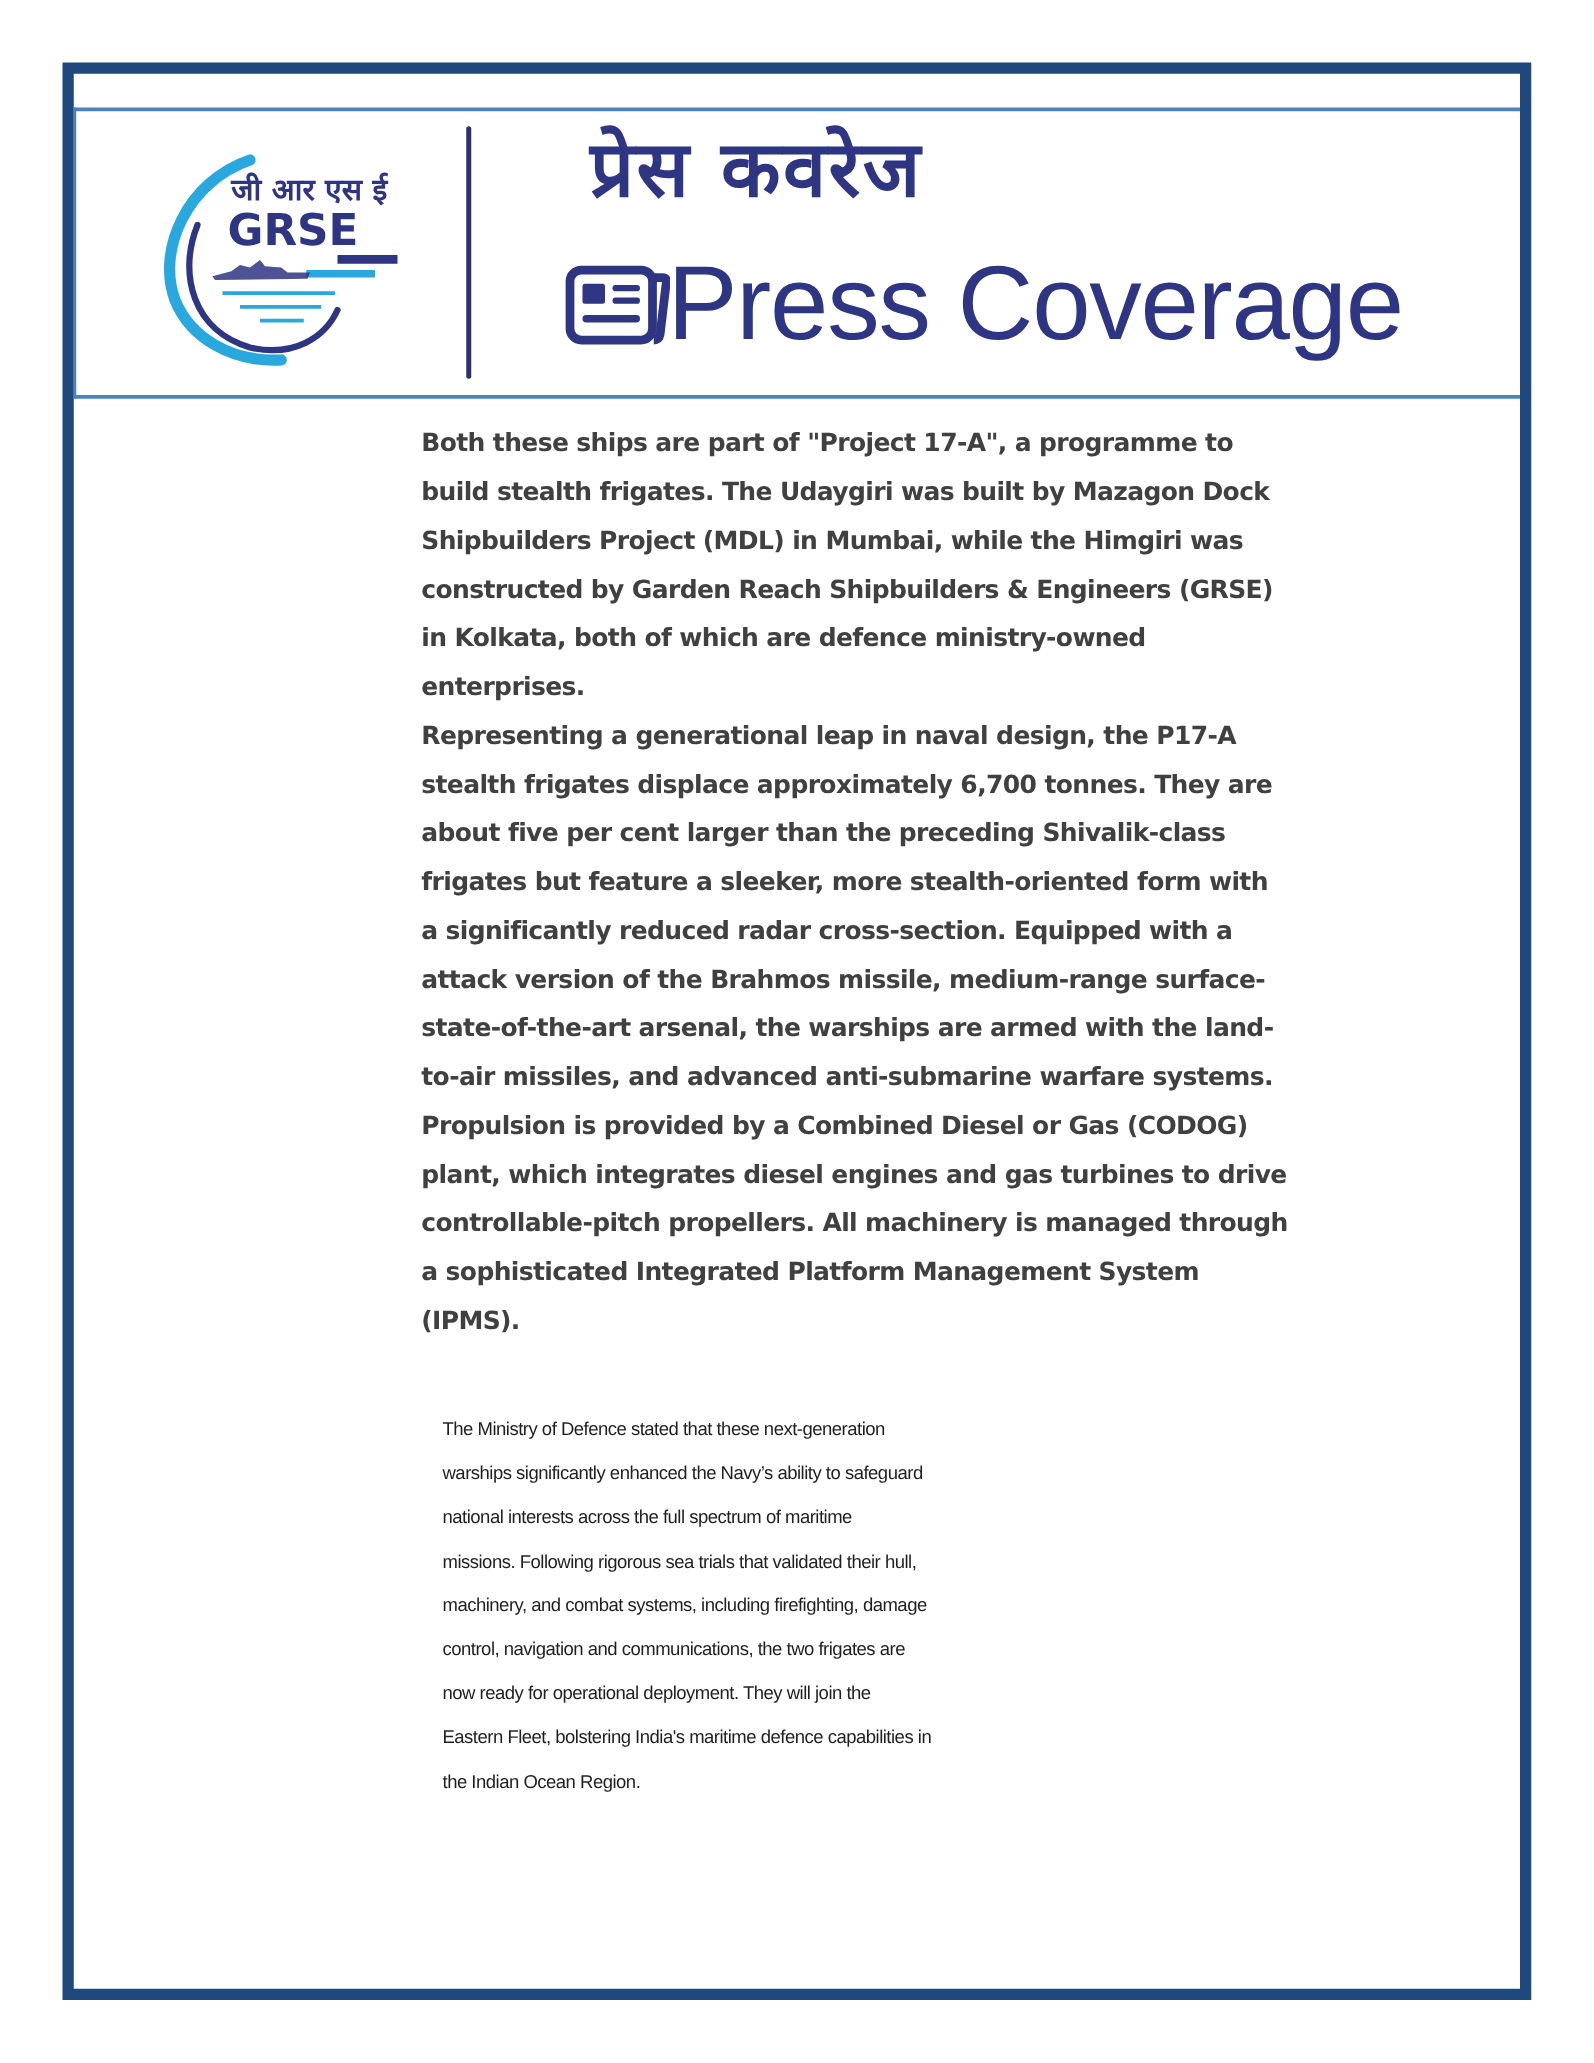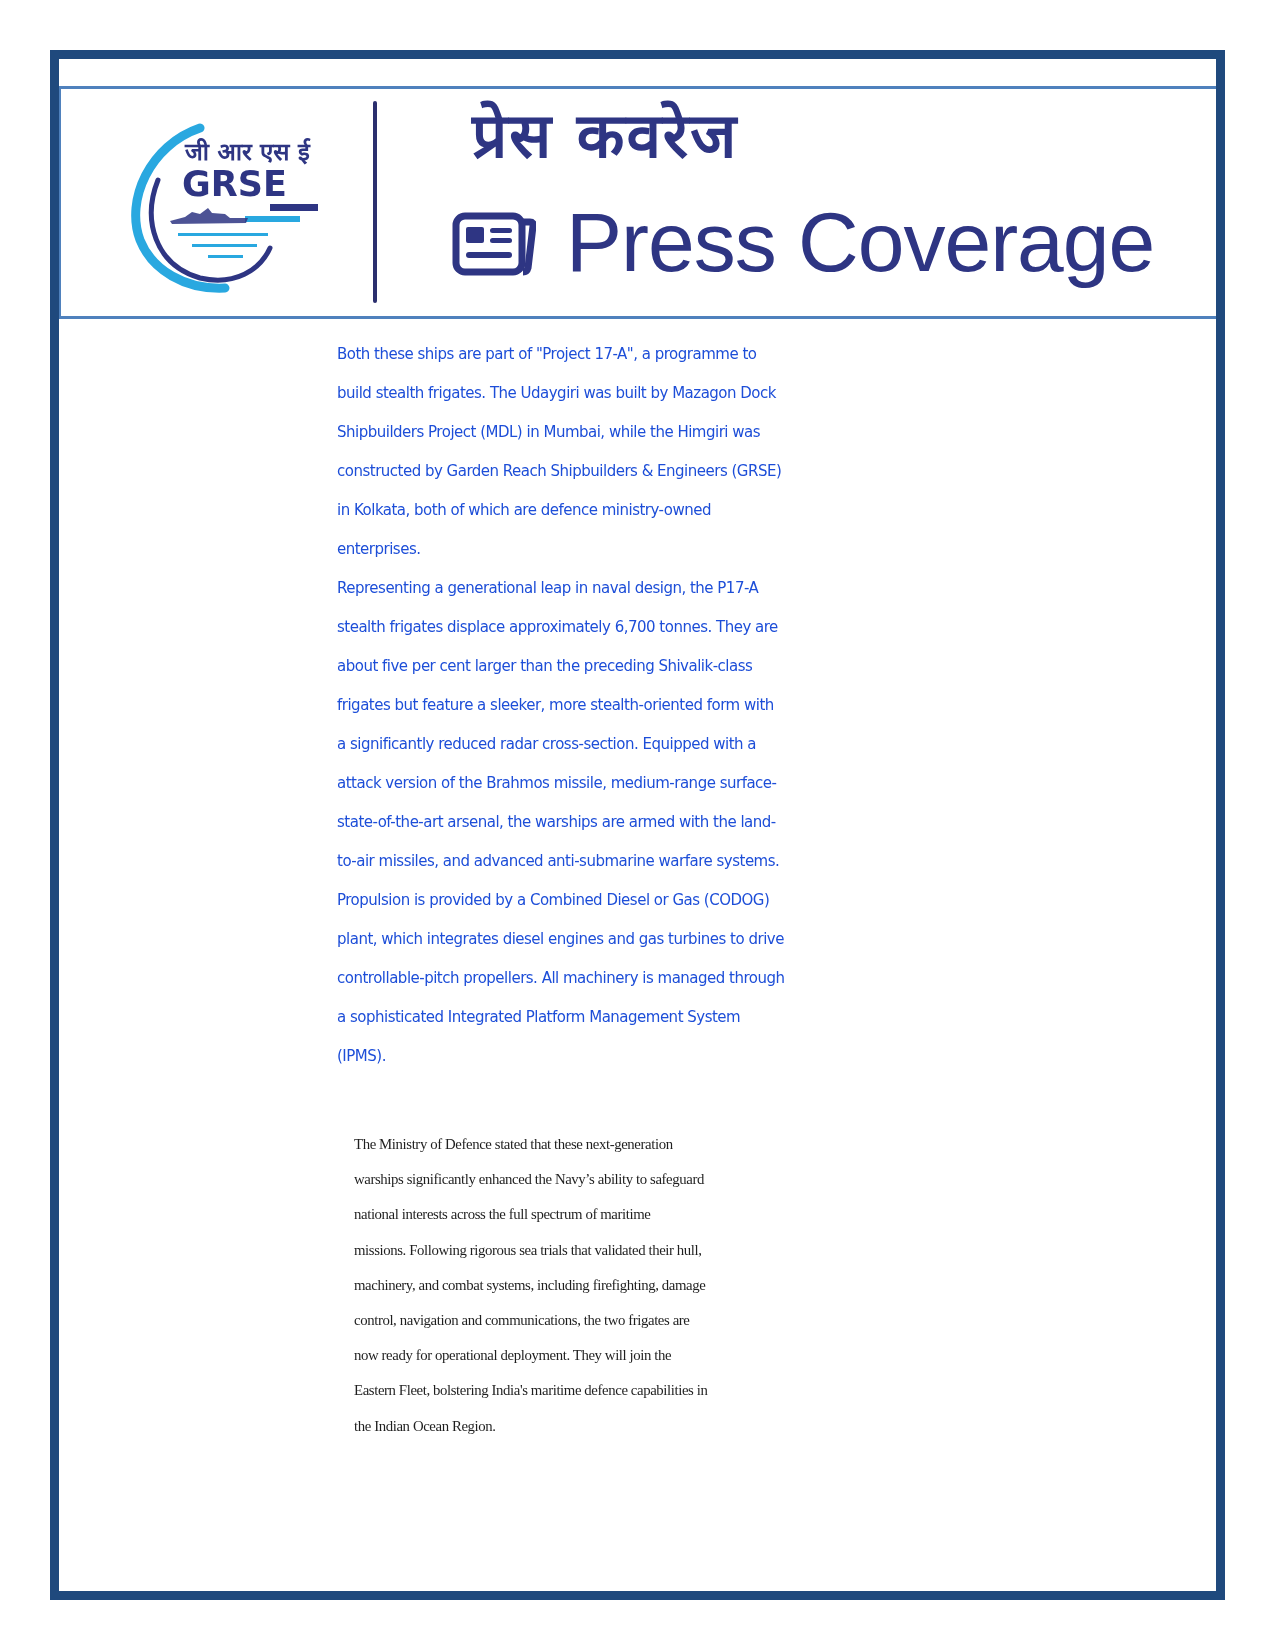--- a/index.html
+++ b/index.html
@@ -3,24 +3,24 @@
 <meta charset="utf-8">
 <style>
   html, body { margin:0; padding:0; background:#ffffff; }
   body { width:1275px; height:1650px; position:relative; overflow:hidden; font-family:"DejaVu Sans", sans-serif; }
   .frame { position:absolute; left:50px; top:50px; width:1175px; height:1550px; box-sizing:border-box; border:9px solid #1f497d; }
   .header-box { position:absolute; left:59px; top:86px; width:1157px; height:233px; box-sizing:border-box; border-top:3px solid #4f81bd; border-bottom:3px solid #4f81bd; border-left:2px solid #4f81bd; }
   .logo { position:absolute; left:130px; top:120px; width:225px; height:175px; }
   .divider { position:absolute; left:373px; top:101px; width:4px; height:202px; background:#2b2f6e; border-radius:2px; }
   .hindi { position:absolute; left:452px; top:96px; font-family:"DejaVu Serif", serif; font-size:62px; color:#2e3583; line-height:80px; font-weight:bold; letter-spacing:2px;margin-left:20px; }
   .news-icon { position:absolute; left:452px; top:212px; width:84px; height:64px; }
-  .press-title { position:absolute; left:566px; top:192px; font-family:"Liberation Sans", sans-serif; font-size:84px; color:#2e3583; line-height:100px; letter-spacing:-1px; }
-  .body-text { position:absolute; left:337px; top:335px; width:580px; font-family:"DejaVu Sans", sans-serif; font-size:15px; line-height:39px; color:#1d4ed8; letter-spacing:-0.5px; }
+  .press-title { position:absolute; left:534px; top:192px; font-family:"Liberation Sans", sans-serif; font-size:84px; color:#2e3583; line-height:100px; letter-spacing:-1px; }
+  .body-text { position:absolute; left:337px; top:335px; width:580px; font-family:"DejaVu Sans", sans-serif; font-size:20px; line-height:39px; color:#404040; letter-spacing:-0.5px;font-weight:bold; }
   .body-text .line { white-space:nowrap; height:39px; }
-  .quote-text { position:absolute; left:354px; top:1127px; width:540px; font-family:Liberation Serif, serif; font-size:14.8px; line-height:35.2px; color:#1f1f1f; letter-spacing:-0.4px; }
+  .quote-text { position:absolute; left:354px; top:1127px; width:540px; font-family:Liberation Sans, sans-serif; font-size:14.8px; line-height:35.2px; color:#1f1f1f; letter-spacing:-0.4px; }
   .quote-text .line { white-space:nowrap; height:35.2px; }
 </style>
 </head>
 <body>
 
 <div class="frame"></div>
 
 <div class="header-box">
 </div>
 

